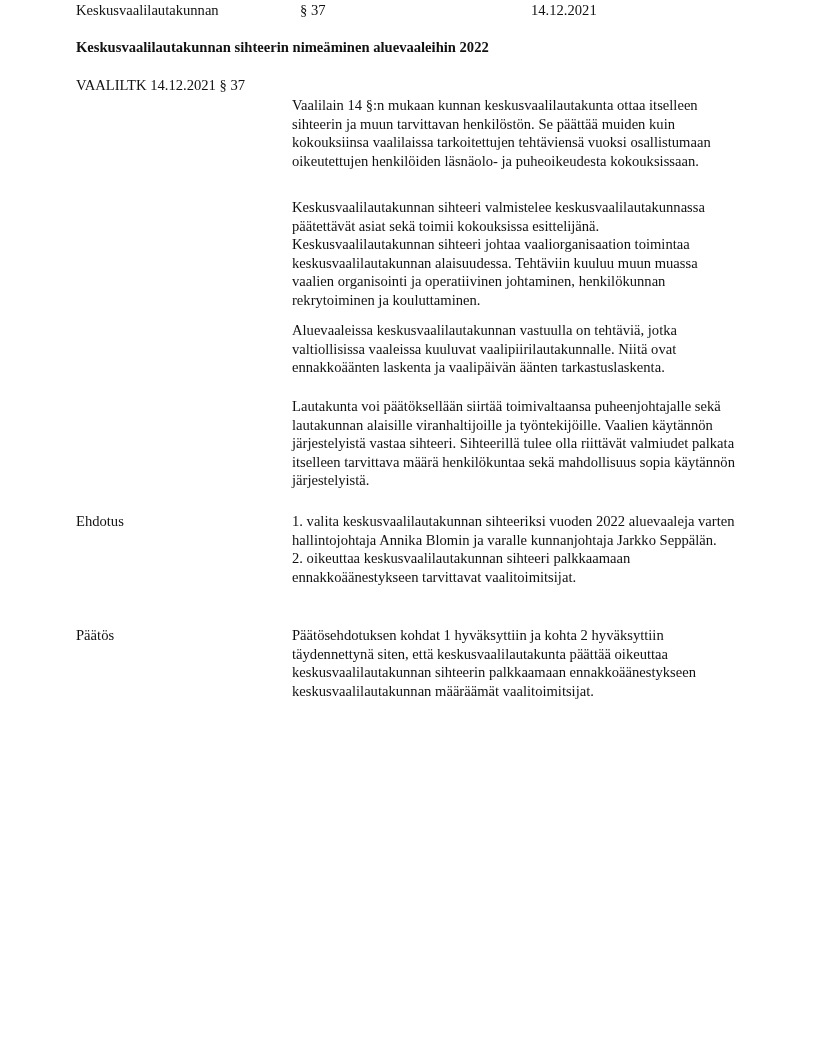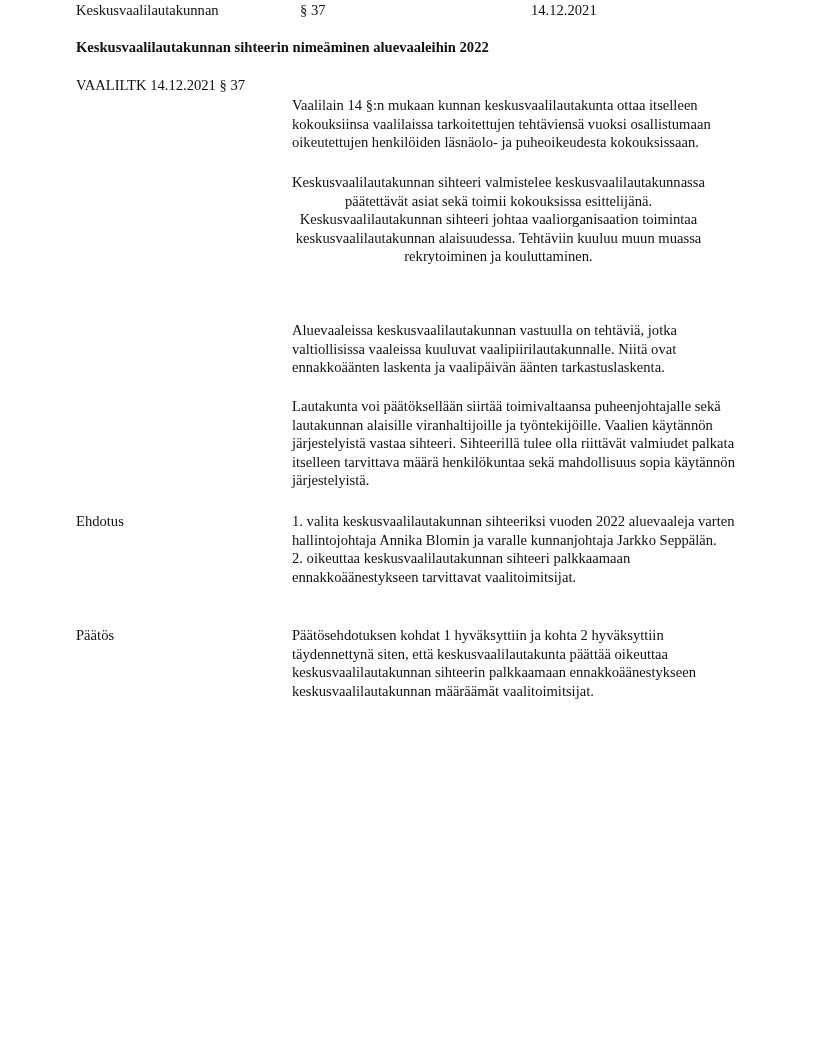--- a/index.html
+++ b/index.html
@@ -20,29 +20,31 @@
 <div class="abs" style="left:76px; top:2px;">Keskusvaalilautakunnan</div>
 <div class="abs" style="left:300px; top:2px;">§ 37</div>
 <div class="abs" style="left:522px; top:2px;margin-left:9px;">14.12.2021</div>
 
 <div class="abs bold" style="left:76px; top:39px;">Keskusvaalilautakunnan sihteerin nimeäminen aluevaaleihin 2022</div>
 
 <div class="abs" style="left:76px; top:77px;">VAALILTK 14.12.2021 § 37</div>
 
 <div class="para" style="top:96px;">
   <span class="line">Vaalilain 14 §:n mukaan kunnan keskusvaalilautakunta ottaa itselleen</span>
+  <span class="line">sihteerin ja muun tarvittavan henkilöstön. Se päättää muiden kuin</span>
   <span class="line">kokouksiinsa vaalilaissa tarkoitettujen tehtäviensä vuoksi osallistumaan</span>
   <span class="line">oikeutettujen henkilöiden läsnäolo- ja puheoikeudesta kokouksissaan.</span>
 </div>
 
-<div class="para" style="top:173px;text-align:center;">
+<div class="para" style="top:198px;">
   <span class="line">Keskusvaalilautakunnan sihteeri valmistelee keskusvaalilautakunnassa</span>
   <span class="line">päätettävät asiat sekä toimii kokouksissa esittelijänä.</span>
   <span class="line">Keskusvaalilautakunnan sihteeri johtaa vaaliorganisaation toimintaa</span>
   <span class="line">keskusvaalilautakunnan alaisuudessa. Tehtäviin kuuluu muun muassa</span>
+  <span class="line">vaalien organisointi ja operatiivinen johtaminen, henkilökunnan</span>
   <span class="line">rekrytoiminen ja kouluttaminen.</span>
 </div>
 
 <div class="para" style="top:321px;">
   <span class="line">Aluevaaleissa keskusvaalilautakunnan vastuulla on tehtäviä, jotka</span>
   <span class="line">valtiollisissa vaaleissa kuuluvat vaalipiirilautakunnalle. Niitä ovat</span>
   <span class="line">ennakkoäänten laskenta ja vaalipäivän äänten tarkastuslaskenta.</span>
 </div>
 
 <div class="para" style="top:397px;">

